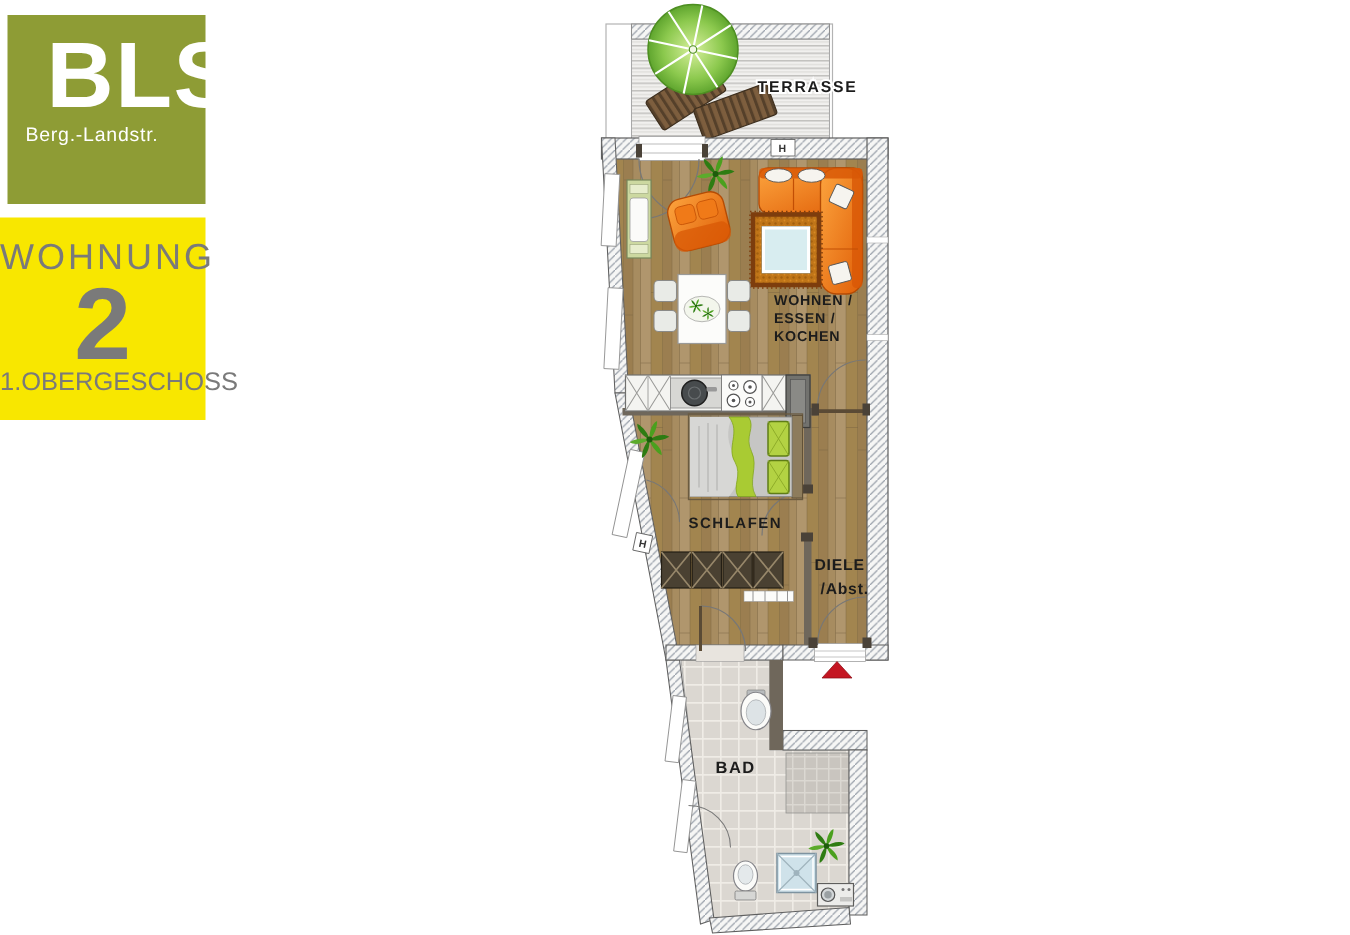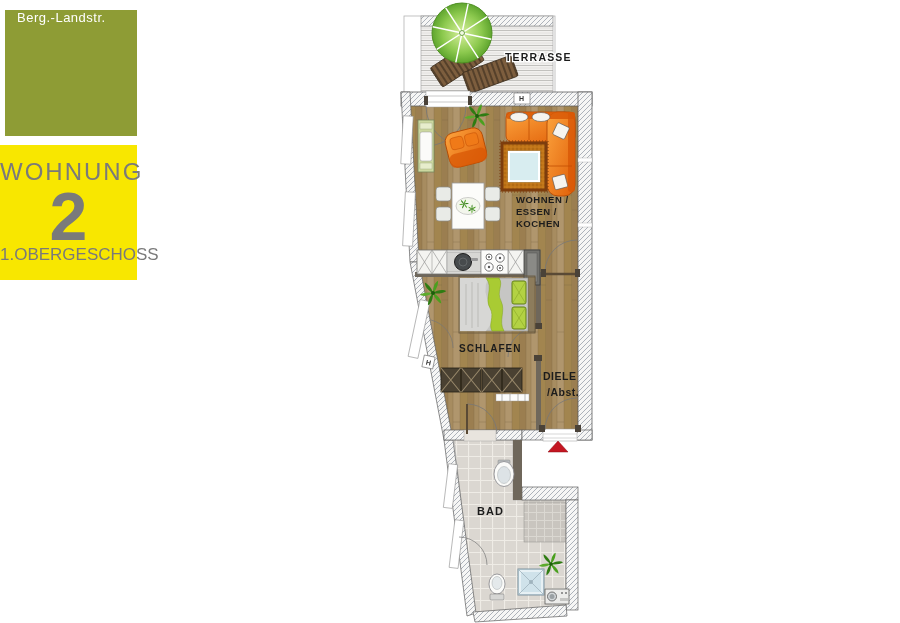--- a/index.html
+++ b/index.html
@@ -15,20 +15,21 @@
   .badge .l2{font-size:17px;letter-spacing:0;margin-top:-4px;}
   svg{position:absolute;left:0;top:0;}
   svg text{font-family:"Liberation Sans",sans-serif;}
 </style>
 </head>
 <body>
 
 <div id="stage">
 
   <div class="logo">
+    <div class="bls">BLS</div>
     <div class="sub">Berg.-Landstr.</div>
   </div>
 
   <div class="badge">
     <div class="l1">WOHNUNG</div>
     <div class="num">2</div>
     <div class="l2">1.OBERGESCHOSS</div>
   </div>
 
   <svg width="900" height="623" viewBox="0 0 900 623">

